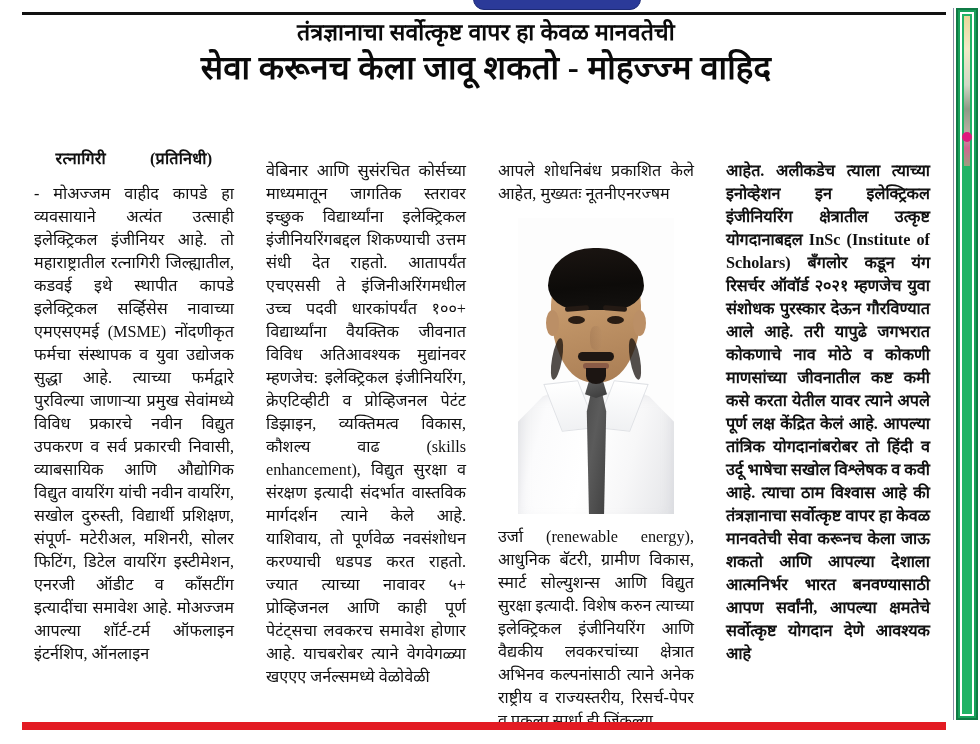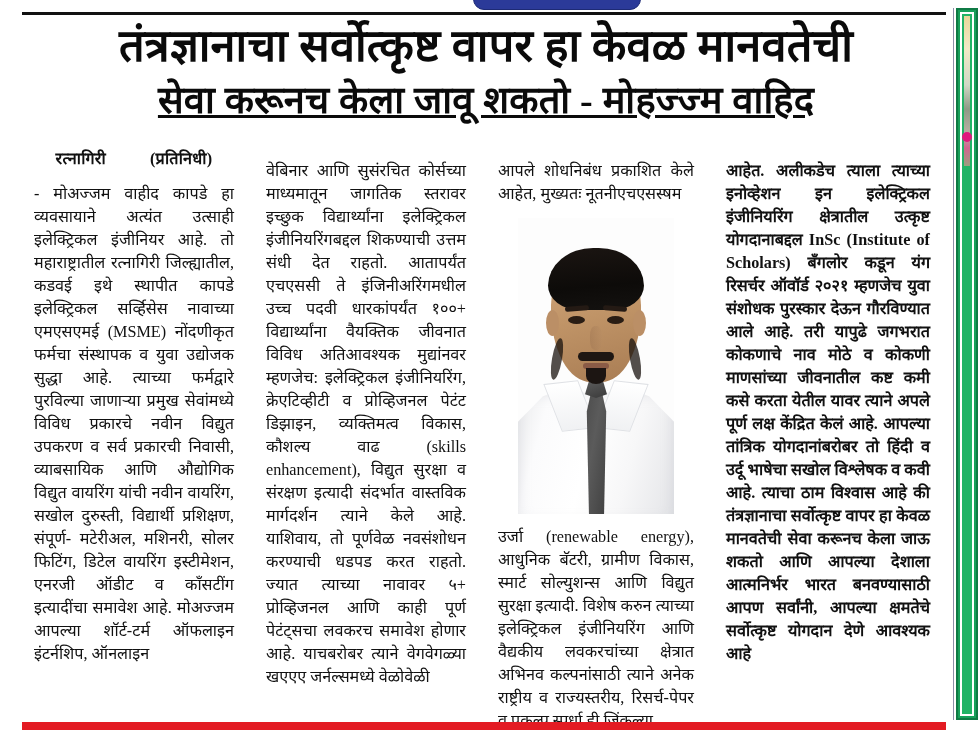--- a/index.html
+++ b/index.html
@@ -50,22 +50,22 @@
     font-weight: bold;
     color: #0a0a0a;
     line-height: 1.28;
     letter-spacing: 0.2px;
   }
   .headline-line {
     display: block;
     font-size: 35px;
     white-space: nowrap;
   }
-  .headline-line.l1 { font-size: 45px; }
-  .headline-line.l2 { font-size: 38px; text-decoration: underline; }
+  .headline-line.l1 { font-size: 23px; }
+  .headline-line.l2 { font-size: 33px; }
 
   
   .columns {
     position: absolute;
     left: 22px;
     top: 148px;
     width: 920px;
     height: 562px;
     display: flex;
     gap: 0px;
@@ -285,21 +285,21 @@
     <div class="col c1">
       <div class="dateline"><span class="place">रत्नागिरी</span><span>(प्रतिनिधी)</span></div>
       <p>- मोअज्जम वाहीद कापडे हा व्यवसायाने अत्यंत उत्साही इलेक्ट्रिकल इंजीनियर आहे. तो महाराष्ट्रातील रत्नागिरी जिल्ह्यातील, कडवई इथे स्थापीत कापडे इलेक्ट्रिकल सर्व्हिसेस नावाच्या एमएसएमई (MSME) नोंदणीकृत फर्मचा संस्थापक व युवा उद्योजक सुद्धा आहे. त्याच्या फर्मद्वारे पुरविल्या जाणाऱ्या प्रमुख सेवांमध्ये विविध प्रकारचे नवीन विद्युत उपकरण व सर्व प्रकारची निवासी, व्याबसायिक आणि औद्योगिक विद्युत वायरिंग यांची नवीन वायरिंग, सखोल दुरुस्ती, विद्यार्थी प्रशिक्षण, संपूर्ण- मटेरीअल, मशिनरी, सोलर फिटिंग, डिटेल वायरिंग इस्टीमेशन, एनरजी ऑडीट व कॉंसटींग इत्यादींचा समावेश आहे. मोअज्जम आपल्या शॉर्ट-टर्म ऑफलाइन इंटर्नशिप, ऑनलाइन</p>
     </div>
 
     <div class="col c2">
       <p>वेबिनार आणि सुसंरचित कोर्सच्या माध्यमातून जागतिक स्तरावर इच्छुक विद्यार्थ्यांना इलेक्ट्रिकल इंजीनियरिंगबद्दल शिकण्याची उत्तम संधी देत राहतो. आतापर्यंत एचएससी ते इंजिनीअरिंगमधील उच्च पदवी धारकांपर्यंत १००+ विद्यार्थ्यांना वैयक्तिक जीवनात विविध अतिआवश्यक मुद्यांनवर म्हणजेच: इलेक्ट्रिकल इंजीनियरिंग, क्रेएटिव्हीटी व प्रोव्हिजनल पेटंट डिझाइन, व्यक्तिमत्व विकास, कौशल्य वाढ (skills enhancement), विद्युत सुरक्षा व संरक्षण इत्यादी संदर्भात वास्तविक मार्गदर्शन त्याने केले आहे. याशिवाय, तो पूर्णवेळ नवसंशोधन करण्याची धडपड करत राहतो. ज्यात त्याच्या नावावर ५+ प्रोव्हिजनल आणि काही पूर्ण पेटंट्सचा लवकरच समावेश होणार आहे. याचबरोबर त्याने वेगवेगळ्या खएएए जर्नल्समध्ये वेळोवेळी</p>
     </div>
 
     <div class="col c3">
-      <p>आपले शोधनिबंध प्रकाशित केले आहेत, मुख्यतः नूतनीएचएसस्षम</p>
+      <p>आपले शोधनिबंध प्रकाशित केले आहेत, मुख्यतः नूतनीएनरज्षम</p>
 
       <div class="photo-wrap">
         <div class="ph-shirt"></div>
         <div class="ph-collar-l"></div>
         <div class="ph-collar-r"></div>
         <div class="ph-tie"></div>
         <div class="ph-knot"></div>
         <div class="ph-neck"></div>
         <div class="ph-head"></div>
         <div class="ph-ear-l"></div>

